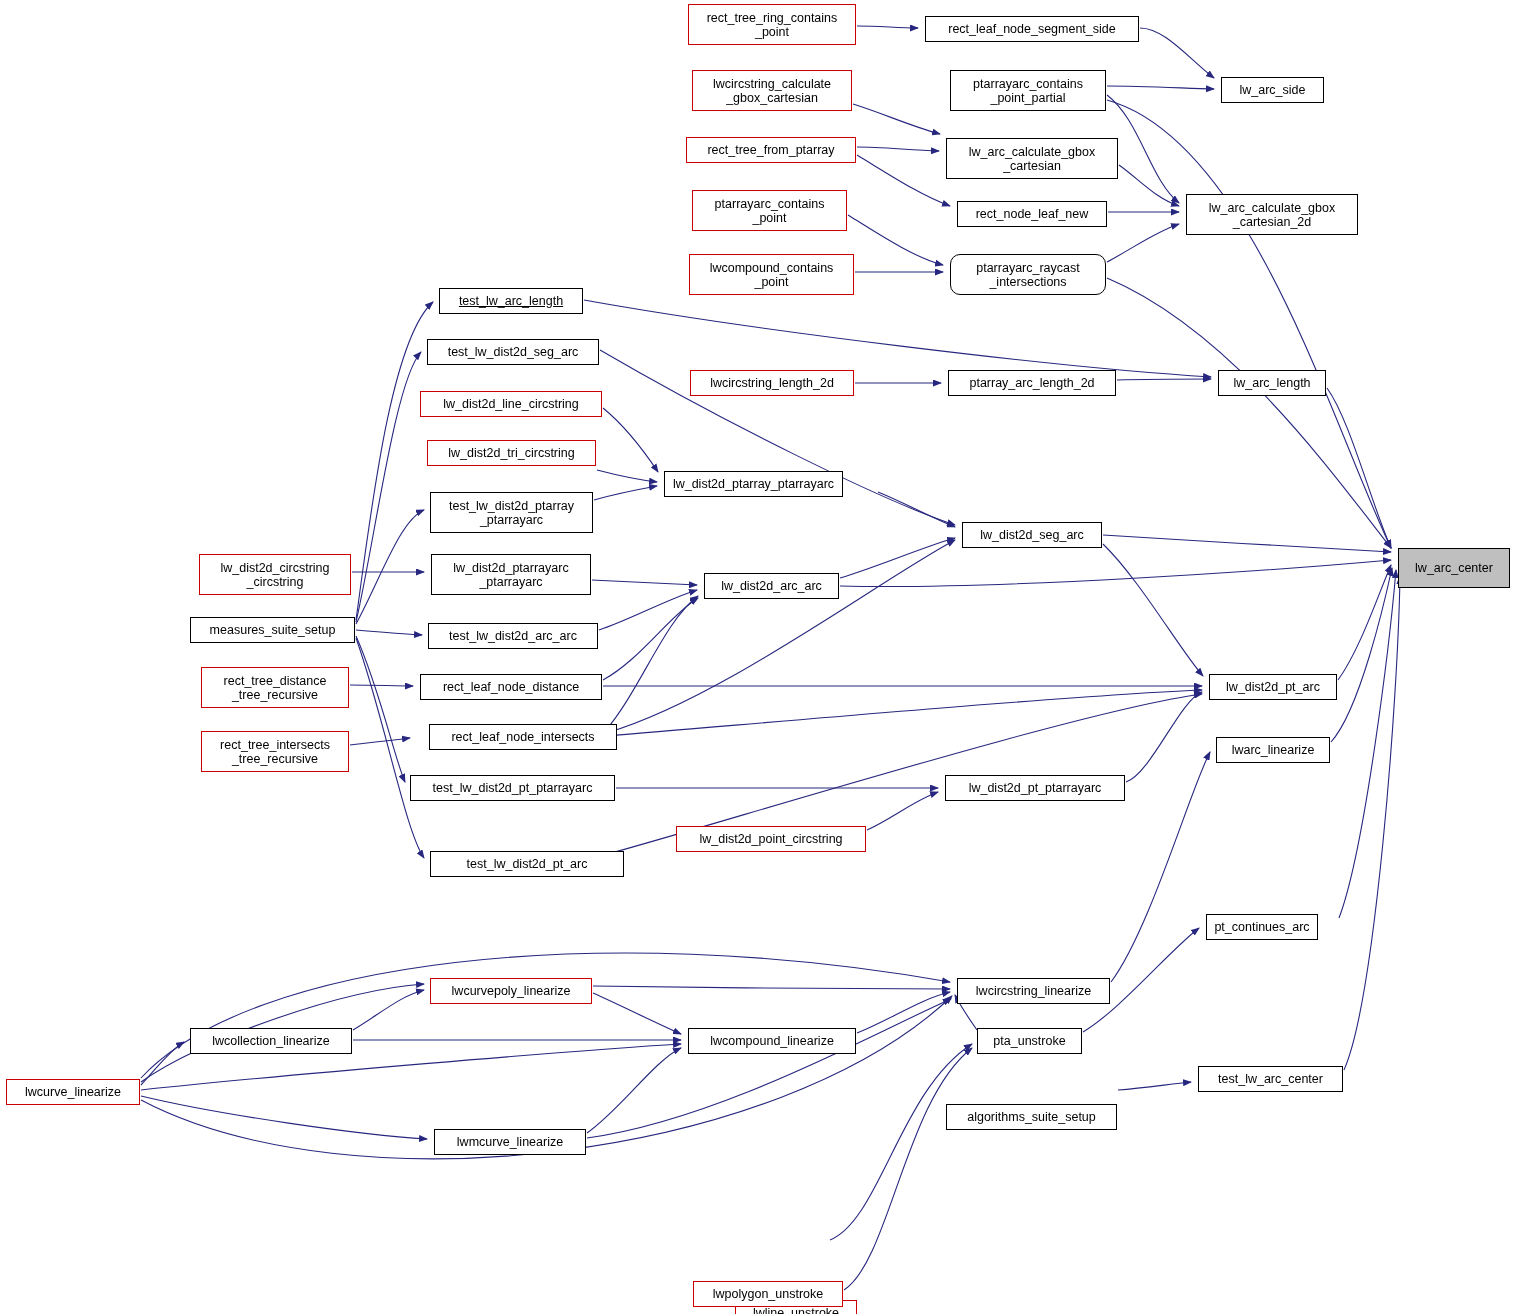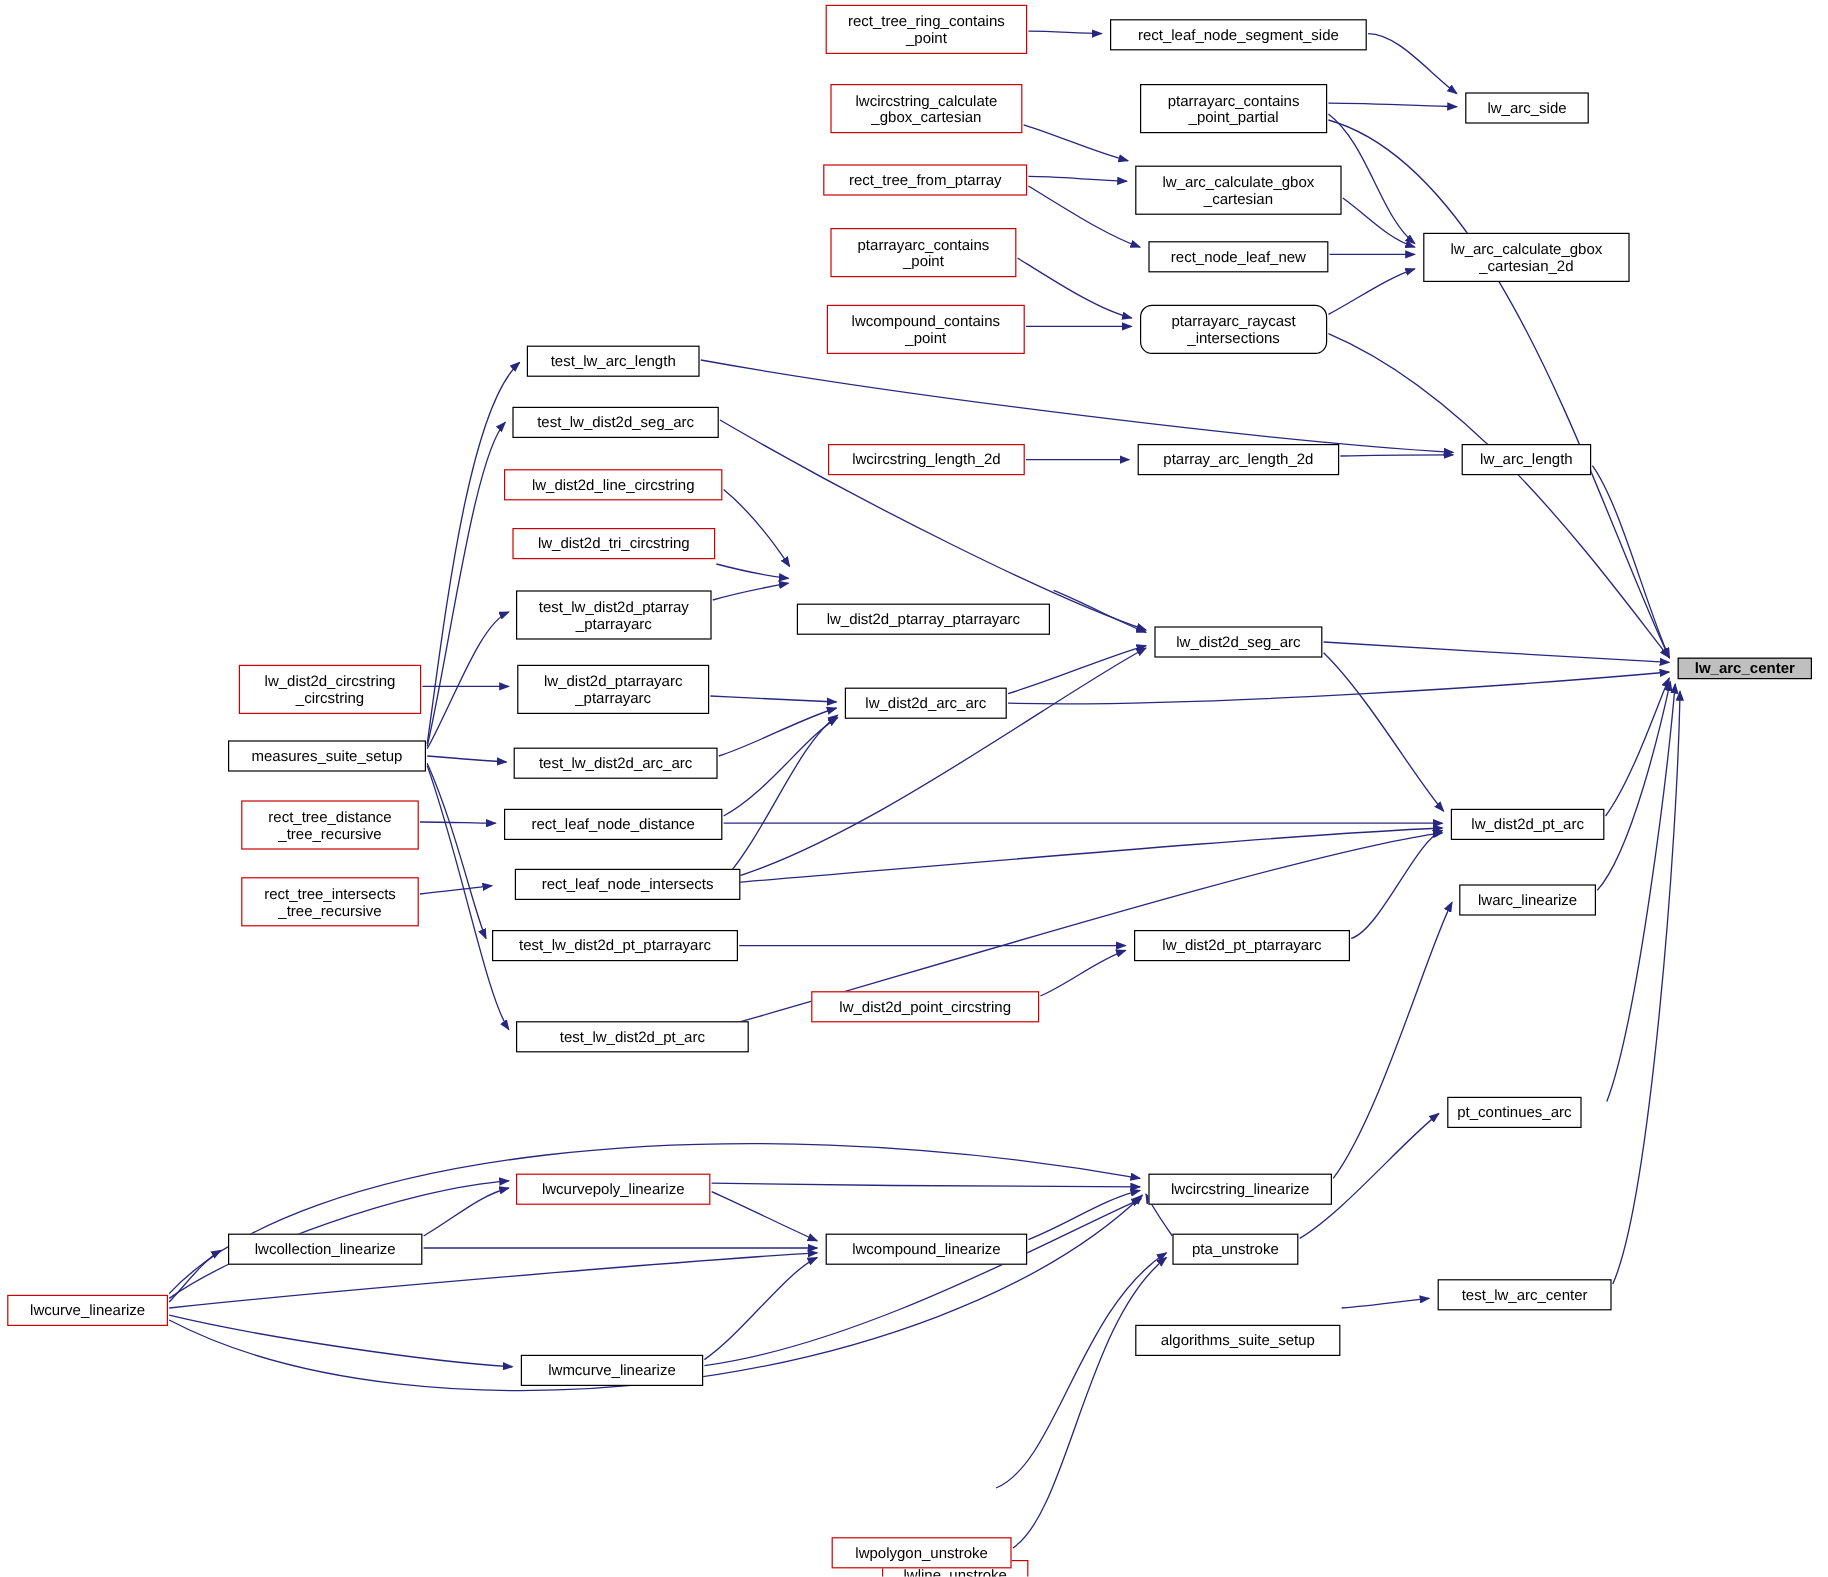--- a/index.html
+++ b/index.html
@@ -143,32 +143,32 @@
 _cartesian</div>
       <div class="node red" style="left: 692px; top: 190px; width: 155px; height: 41px;">ptarrayarc_contains
 _point</div>
       <div class="node" style="left: 957px; top: 201px; width: 150px; height: 26px;">rect_node_leaf_new</div>
       <div class="node" style="left: 1186px; top: 194px; width: 172px; height: 41px;">lw_arc_calculate_gbox
 _cartesian_2d</div>
       <div class="node red" style="left: 689px; top: 254px; width: 165px; height: 41px;">lwcompound_contains
 _point</div>
       <div class="node" style="left: 950px; top: 254px; width: 156px; height: 41px; border-radius: 10px;">ptarrayarc_raycast
 _intersections</div>
-      <div class="node" style="left: 439px; top: 288px; width: 144px; height: 26px;">test_lw_arc_length</div>
+      <div class="node" style="left: 439px; top: 288px; width: 144px; height: 26px; text-decoration: underline;">test_lw_arc_length</div>
       <div class="node" style="left: 427px; top: 339px; width: 172px; height: 26px;">test_lw_dist2d_seg_arc</div>
       <div class="node red" style="left: 690px; top: 370px; width: 164px; height: 26px;">lwcircstring_length_2d</div>
       <div class="node" style="left: 948px; top: 370px; width: 168px; height: 26px;">ptarray_arc_length_2d</div>
       <div class="node" style="left: 1218px; top: 370px; width: 108px; height: 26px;">lw_arc_length</div>
       <div class="node red" style="left: 420px; top: 391px; width: 182px; height: 26px;">lw_dist2d_line_circstring</div>
       <div class="node red" style="left: 427px; top: 440px; width: 169px; height: 26px;">lw_dist2d_tri_circstring</div>
-      <div class="node" style="left: 664px; top: 471px; width: 211px; height: 26px; margin-top: 32px;">lw_dist2d_ptarray_ptarrayarc</div>
+      <div class="node" style="left: 664px; top: 471px; width: 179px; height: 26px;">lw_dist2d_ptarray_ptarrayarc</div>
       <div class="node" style="left: 430px; top: 492px; width: 163px; height: 41px;">test_lw_dist2d_ptarray
 _ptarrayarc</div>
       <div class="node" style="left: 962px; top: 522px; width: 140px; height: 26px;">lw_dist2d_seg_arc</div>
-      <div class="node highlight" style="left: 1398px; top: 548px; width: 112px; height: 18px; font-weight: bold;">lw_arc_center</div>
+      <div class="node highlight" style="left: 1398px; top: 548px; width: 112px; height: 40px;">lw_arc_center</div>
       <div class="node red" style="left: 199px; top: 554px; width: 152px; height: 41px;">lw_dist2d_circstring
 _circstring</div>
       <div class="node" style="left: 431px; top: 554px; width: 160px; height: 41px;">lw_dist2d_ptarrayarc
 _ptarrayarc</div>
       <div class="node" style="left: 704px; top: 573px; width: 135px; height: 26px;">lw_dist2d_arc_arc</div>
       <div class="node" style="left: 190px; top: 617px; width: 165px; height: 26px;">measures_suite_setup</div>
       <div class="node" style="left: 428px; top: 623px; width: 170px; height: 26px;">test_lw_dist2d_arc_arc</div>
       <div class="node red" style="left: 201px; top: 667px; width: 148px; height: 41px;">rect_tree_distance
 _tree_recursive</div>
       <div class="node" style="left: 420px; top: 674px; width: 182px; height: 26px;">rect_leaf_node_distance</div>

